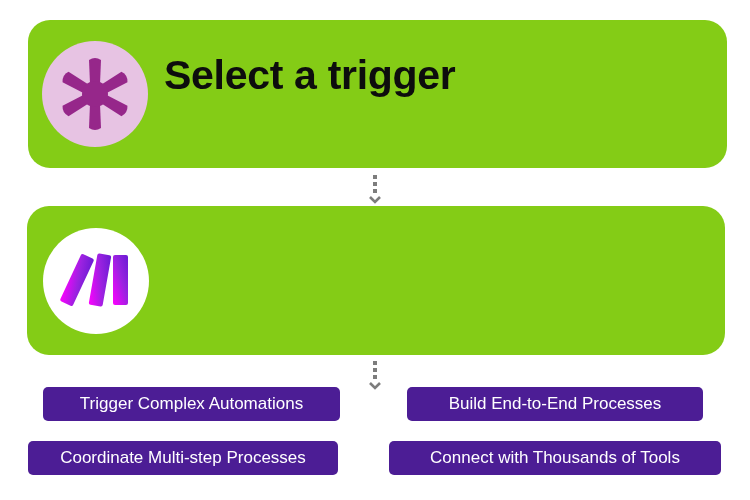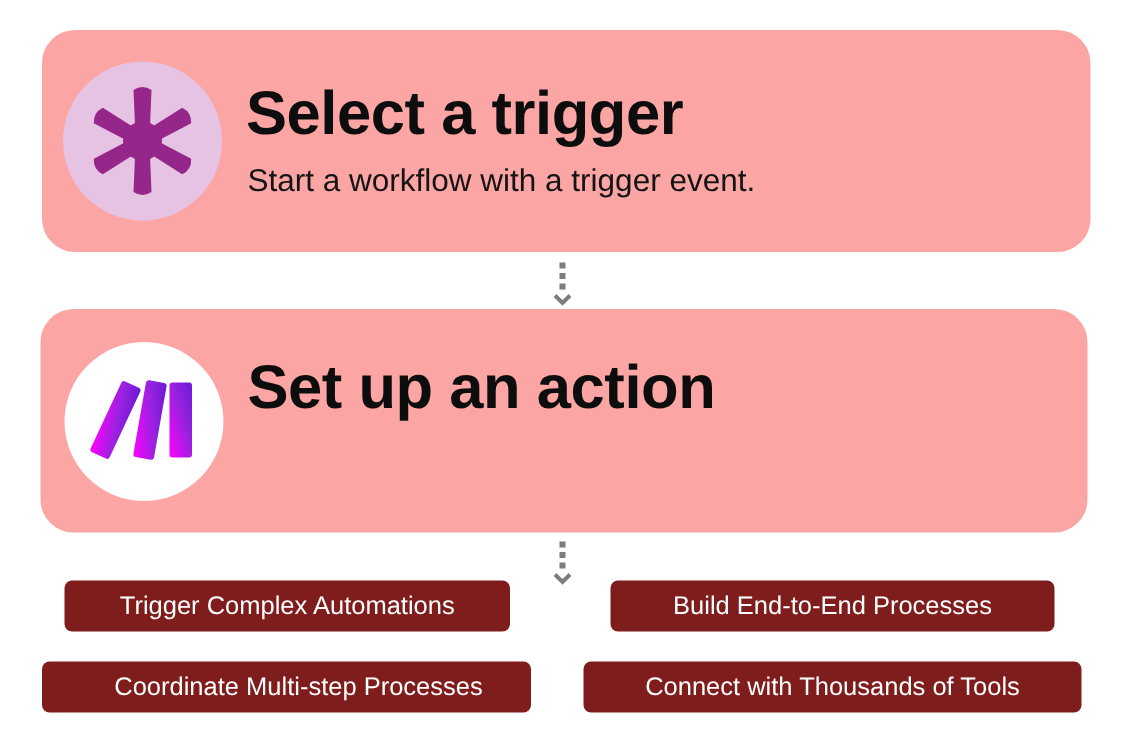--- a/index.html
+++ b/index.html
@@ -1,21 +1,21 @@
 <!DOCTYPE html>
 <html><head>
   <meta charset="utf-8">
   <style>
     html, body { margin: 0; padding: 0; }
     body {
       width: 750px; height: 500px; background: #ffffff; position: relative; overflow: hidden;
       font-family: "Liberation Sans", "DejaVu Sans", sans-serif; color: #111111;
     }
     .card {
-      position: absolute; background: #fca5a5; border-radius: 22px;
+      position: absolute; background: #84cc16; border-radius: 22px;
     }
     .card1 { left: 28px; top: 20px; width: 699px; height: 148px; }
     .card2 { left: 27px; top: 206px; width: 698px; height: 149px; }
     .icon-circle {
       position: absolute; width: 106px; height: 106px; border-radius: 50%;
       display: flex; align-items: center; justify-content: center;
     }
     .card1 .icon-circle { left: 14px; top: 21px; background: #e7c3e3; }
     .card2 .icon-circle { left: 16px; top: 22px; background: #ffffff; }
     .title {
@@ -27,47 +27,46 @@
     }
     .card1 .title { left: 136px; top: 32px; }
     .card1 .subtitle { left: 137px; top: 89px; }
     .card2 .title { left: 138px; top: 29px; }
     .card2 .subtitle { left: 136px; top: 87px; }
     .connector {
       position: absolute; width: 14px; display: flex; flex-direction: column; align-items: center;
     }
     .connector .dot { width: 4px; height: 4px; background: #7d7d7d; margin-bottom: 3px; }
     .pill {
-      position: absolute; height: 34px; background: #7f1d1d; color: #ffffff; border-radius: 5px;
+      position: absolute; height: 34px; background: #4c1d95; color: #ffffff; border-radius: 5px;
       display: flex; align-items: center; justify-content: center; font-size: 17px; white-space: nowrap;
     }
     .p1 { left: 43px; top: 387px; width: 297px; }
     .p2 { left: 407px; top: 387px; width: 296px; }
-    .p3 { left: 28px; top: 441px; width: 310px; padding-left: 16px; }
+    .p3 { left: 28px; top: 441px; width: 310px; }
     .p4 { left: 389px; top: 441px; width: 332px; }
   </style>
 </head>
 <body>
 
 <div class="card card1">
   <div class="icon-circle">
     <svg width="80" height="80" viewBox="0 0 80 80">
       <g fill="#96278a" transform="translate(40,40)">
         <path d="M-6,-34 Q0,-38 6,-34 L5,-10 L-5,-10 Z"></path>
         <path d="M-6,-34 Q0,-38 6,-34 L5,-10 L-5,-10 Z" transform="rotate(60)"></path>
         <path d="M-6,-34 Q0,-38 6,-34 L5,-10 L-5,-10 Z" transform="rotate(120)"></path>
         <path d="M-6,-34 Q0,-38 6,-34 L5,-10 L-5,-10 Z" transform="rotate(180)"></path>
         <path d="M-6,-34 Q0,-38 6,-34 L5,-10 L-5,-10 Z" transform="rotate(240)"></path>
         <path d="M-6,-34 Q0,-38 6,-34 L5,-10 L-5,-10 Z" transform="rotate(300)"></path>
         <circle cx="0" cy="0" r="13"></circle>
       </g>
     </svg>
   </div>
   <div class="title">Select a trigger</div>
-  <div class="subtitle">Start a workflow with a trigger event.</div>
 </div>
 
 <div class="connector" style="left:368px; top:175px;">
   <div class="dot"></div>
     <div class="dot"></div>
     <div class="dot"></div>
   <svg width="12" height="8" viewBox="0 0 12 8">
     <path d="M1,1 L6,6 L11,1" fill="none" stroke="#7d7d7d" stroke-width="2.6"></path>
   </svg>
 </div>
@@ -82,21 +81,20 @@
           <stop offset="1" stop-color="#6a1ad4"></stop>
         </linearGradient>
       </defs>
       <g fill="url(#mk)">
         <rect x="14" y="3" width="14" height="52" rx="2" transform="rotate(25 21 29)"></rect>
         <rect x="37" y="3" width="14" height="52" rx="2" transform="rotate(10 44 29)"></rect>
         <rect x="57" y="4" width="15" height="50" rx="2"></rect>
       </g>
     </svg>
   </div>
-  <div class="title">Set up an action</div>
 </div>
 
 <div class="connector" style="left:368px; top:361px;">
   <div class="dot"></div>
     <div class="dot"></div>
     <div class="dot"></div>
   <svg width="12" height="8" viewBox="0 0 12 8">
     <path d="M1,1 L6,6 L11,1" fill="none" stroke="#7d7d7d" stroke-width="2.6"></path>
   </svg>
 </div>

